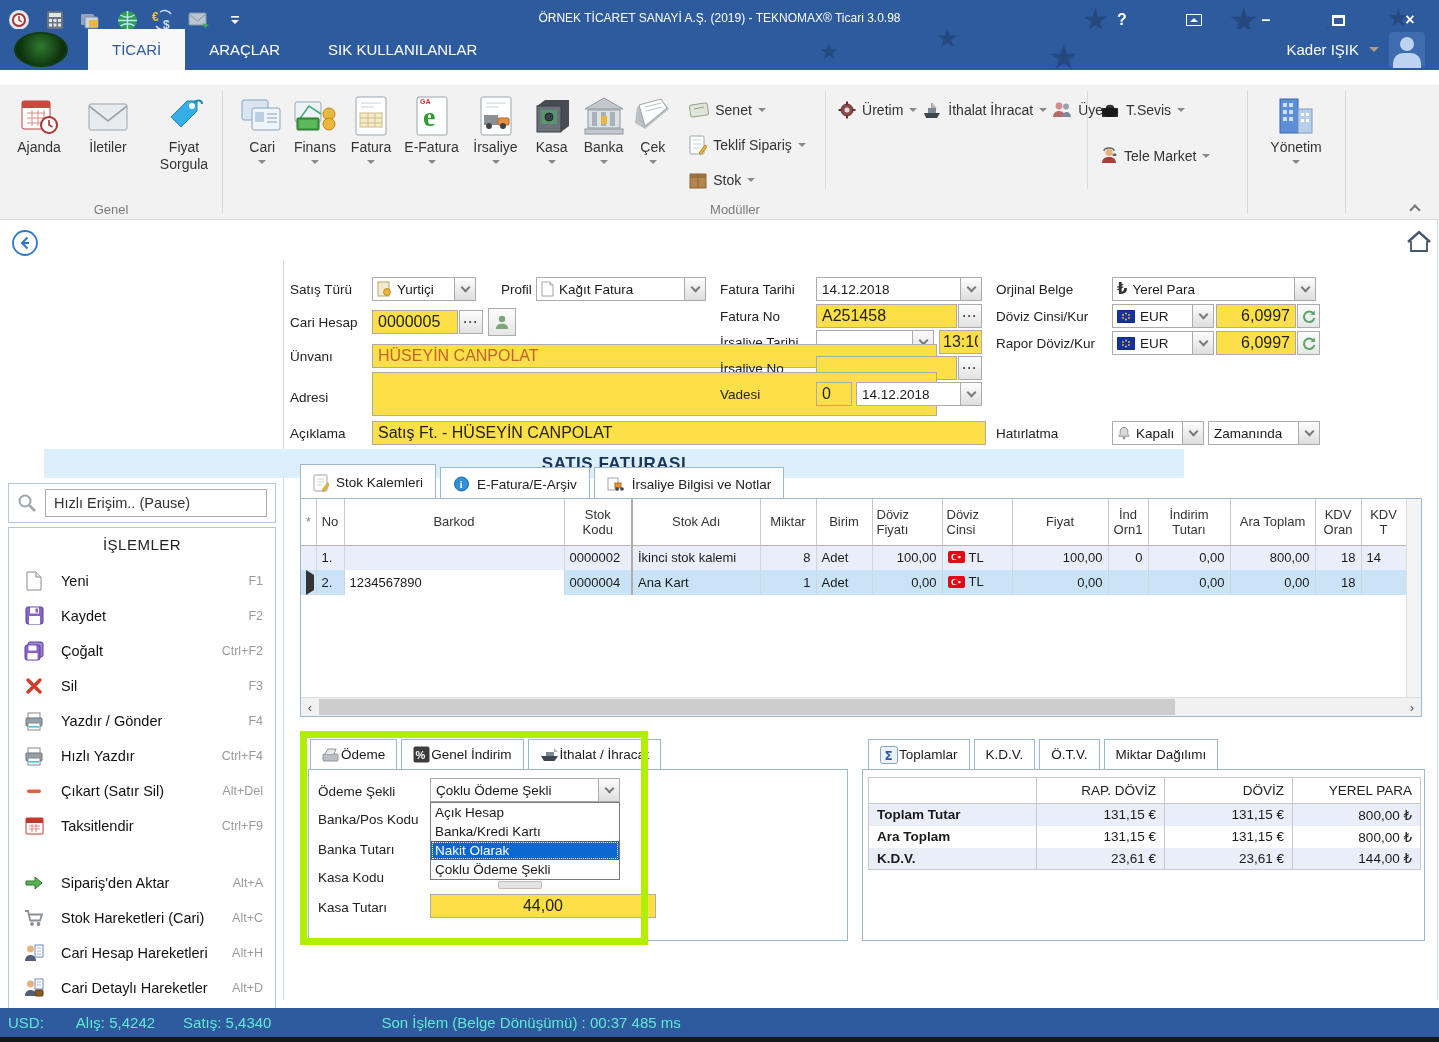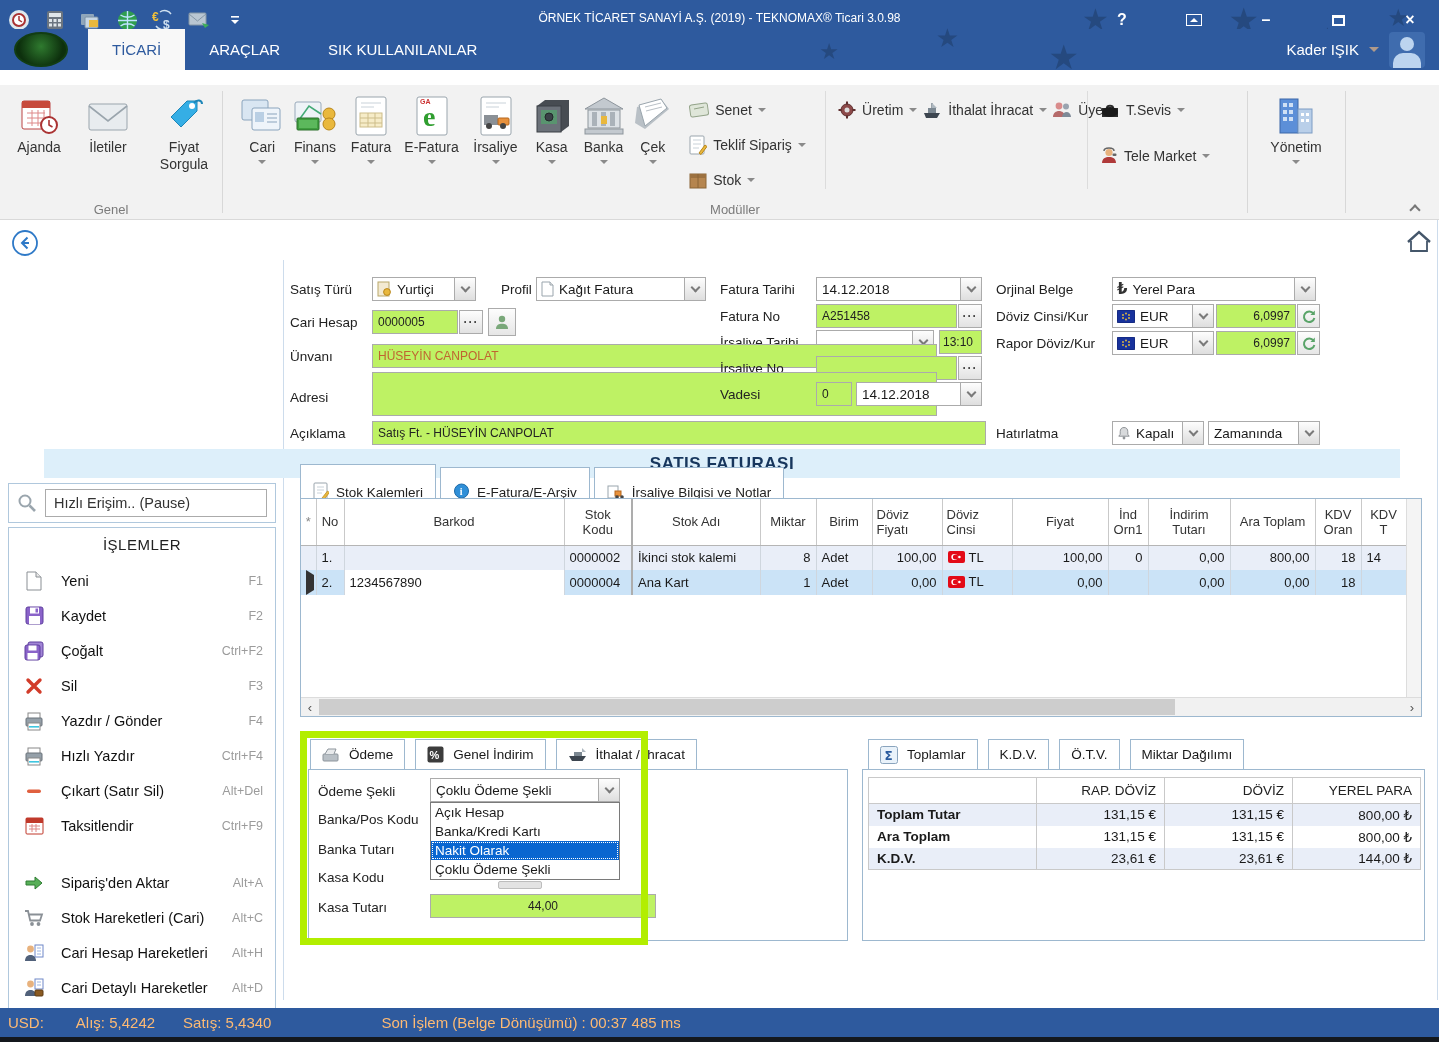--- a/index.html
+++ b/index.html
@@ -44,27 +44,27 @@
   .rbl .ric { height:46px; display:flex; align-items:center; justify-content:center; }
   .rlb { font-size:14px; color:#333; line-height:17px; }
   .rcaret { width:0; height:0; border:4px solid transparent; border-top-color:#8a8a8a; margin:4px auto 0; }
   .rbs { display:flex; align-items:center; gap:6px; height:30px; }
   .rbs .rlb2 { font-size:14px; color:#333; white-space:nowrap; }
   .rcaret-r { width:0; height:0; border:4px solid transparent; border-top-color:#8a8a8a; margin-top:4px; }
   #ribbon-collapse { position:absolute; right:16px; bottom:8px; width:12px; height:8px; }
   #ribbon-collapse i { display:block; width:8px; height:8px; border-left:2px solid #777; border-top:2px solid #777; transform:rotate(45deg); margin-top:3px; }
 
   
-  #page-header-bar { left:44px; top:229px; width:1356px; height:29px; background:#ddeffa; display:flex; align-items:center; justify-content:center; }
+  #page-header-bar { left:44px; top:229px; width:1140px; height:29px; background:#ddeffa; display:flex; align-items:center; justify-content:center; }
   #page-title { font-size:17px; font-weight:600; color:#17365d; letter-spacing:0.5px; }
 
   
   .panel { position:absolute; background:#fff; border:1px solid #b0c8dd; }
   .lbl { position:absolute; font-size:13.5px; color:#222; white-space:nowrap; }
-  .tb { position:absolute; border:1px solid #ababab; background:#bef264; font-family:inherit; font-size:12px; padding:0 5px; height:24px; color:#222; }
+  .tb { position:absolute; border:1px solid #ababab; background:#fde047; font-family:inherit; font-size:16px; padding:0 5px; height:24px; color:#222; }
   .combo { position:absolute; height:24px; border:1px solid #ababab; background:#fff; display:flex; align-items:center; }
   .combo .ctxt { flex:1; padding:0 5px; font-size:13.5px; white-space:nowrap; overflow:hidden; }
   .combo .cic { margin-left:4px; display:flex; }
   .ddbtn { width:21px; align-self:stretch; border-left:1px solid #ababab; background:linear-gradient(#fdfdfd,#dedede); display:flex; align-items:center; justify-content:center; }
   .ddbtn i { width:7px; height:7px; border-right:2px solid #7a7a7a; border-bottom:2px solid #7a7a7a; transform:rotate(45deg); margin-top:-4px; }
   .ellip { position:absolute; width:24px; height:24px; border:1px solid #ababab; background:linear-gradient(#fdfdfd,#e2e2e2);
            display:flex; align-items:center; justify-content:center; font-weight:bold; color:#444; letter-spacing:1px; font-size:12px; }
   .sqbtn { position:absolute; border:1px solid #ababab; background:linear-gradient(#fdfdfd,#e6e6e6); display:flex; align-items:center; justify-content:center; }
   .orange { color:#bf6430; }
 
@@ -75,21 +75,21 @@
   #ops-panel { left:8px; top:307px; width:268px; height:636px; padding-top:8px; }
   #ops-header { text-align:center; font-size:15px; color:#222; letter-spacing:0.5px; margin-bottom:10px; }
   .op { display:flex; align-items:center; height:35px; padding:0 12px 0 14px; }
   .opic { width:22px; display:flex; justify-content:center; }
   .oplb { margin-left:16px; font-size:14.5px; color:#111; white-space:nowrap; }
   .opsc { margin-left:auto; color:#9b9b9b; font-size:12.5px; }
   .opspacer { height:22px; }
 
   
   .tabrow { position:absolute; display:flex; align-items:flex-end; }
-  .dtab { height:33px; display:flex; align-items:flex-end; gap:7px; padding:0 12px; border:1px solid #9db8cf; border-bottom:none;
+  .dtab { height:33px; display:flex; align-items:center; gap:7px; padding:0 12px; border:1px solid #9db8cf; border-bottom:none;
           background:#fff; font-size:13.5px; color:#222; margin-right:4px; }
   .dtab.active { height:36px; font-weight:400; }
   .dtab .ticon { display:flex; }
   #grid-panel { left:300px; top:278px; width:1122px; height:219px; border:1px solid #9db8cf; background:#fff; }
   table.grid { border-collapse:collapse; table-layout:fixed; width:1105px; }
   .grid th { height:46px; font-weight:normal; font-size:13px; color:#333; background:#fff;
              border-right:1px solid #c9c9c9; border-bottom:1px solid #b5b5b5; text-align:center; padding:2px 4px; line-height:15px; }
   .grid td { height:25px; font-size:13px; border-right:1px solid #cfd6de; padding:1px 5px; white-space:nowrap; overflow:hidden; }
   .grid tr.r1 td { background:#e9eef8; }
   .grid tr.r2 td { background:#cbe3f7; }
@@ -97,35 +97,35 @@
   .grid th.frz, .grid td.frz { border-right:2px solid #adadad; }
   .rowmark { width:0; height:0; border:5px solid transparent; border-left:8px solid #333; margin:0 auto; }
   .vs { position:absolute; top:0; right:0; bottom:19px; width:15px; background:#f4f4f4; border-left:1px solid #ddd; }
   .hs { position:absolute; left:0; right:0; bottom:0; height:19px; background:#f1f1f1; border-top:1px solid #dcdcdc; display:flex; align-items:stretch; }
   .hs .hbtn { width:18px; display:flex; align-items:center; justify-content:center; color:#555; font-size:13px; }
   .hs .track { flex:1; position:relative; }
   .hs .thumb { position:absolute; left:0; top:1px; bottom:1px; width:79%; background:#cdcdcd; }
 
   
   #green-box { left:300px; top:511px; width:348px; height:214px; border:7px solid #b2ee00; z-index:9; pointer-events:none; }
-  .ptab { height:30px; display:flex; align-items:center; gap:9px; padding:0 11px; border:1px solid #9db8cf; border-bottom:none;
-          background:#fff; font-size:13.5px; margin-right:10px; }
+  .ptab { height:30px; display:flex; align-items:center; gap:1px; padding:0 11px; border:1px solid #9db8cf; border-bottom:none;
+          background:#fff; font-size:13.5px; margin-right:4px; }
   #payment-panel { left:308px; top:549px; width:540px; height:172px; border:1px solid #9db8cf; background:#fff; }
   #totals-panel { left:862px; top:549px; width:563px; height:172px; border:1px solid #9db8cf; background:#fff; }
   .opt-list { position:absolute; left:430px; top:582px; width:190px; background:#fff; border:1px solid #7a7a7a; z-index:8; }
   .opt { height:19px; line-height:19px; padding:0 4px; font-size:13.5px; white-space:nowrap; }
   .opt.sel { background:#0a66d0; color:#fff; outline:1px dotted #fff; outline-offset:-2px; }
   .grip { position:absolute; left:498px; top:661px; width:44px; height:8px; background:#e3e3e3; border:1px solid #bdbdbd; border-radius:2px; z-index:8; }
   table.tot { border-collapse:collapse; table-layout:fixed; width:552px; margin:7px 0 12px 5px;padding-left:40px; }
   .tot th { height:26px; font-weight:normal; font-size:13.5px; color:#222; border:1px solid #c9c9c9; text-align:right; padding:0 8px; background:#fff; }
   .tot td { height:22px; font-size:13.5px; border-left:1px solid #c9c9c9; border-right:1px solid #c9c9c9; text-align:right; padding:0 8px; white-space:nowrap; }
   .tot td.lab { text-align:left;font-weight:bold; }
   .tot tr.alt td { background:#e9eef8; }
   .tot tr:last-child td { border-bottom:1px solid #c9c9c9; }
-  #statusbar { left:0; top:1008px; width:1439px; height:29px; background:#2e5a9e; color:#fdba74; display:flex; align-items:center; font-size:15px; }
+  #statusbar { left:0; top:1008px; width:1439px; height:29px; background:#2e5a9e; color:#5eead4; display:flex; align-items:center; font-size:15px; }
   #bottomstrip { left:0; top:1037px; width:1439px; height:5px; background:#14181d; }
   .cdiv { position:absolute; background:#cddcec; width:1px; }
 </style>
 </head>
 <body>
 
 <div id="titlebar" class="abs">
   <span class="star" style="right:330px; top:2px; font-size:30px;"></span>
   <span class="star" style="right:270px; top:26px; font-size:22px;"></span>
   <span class="star" style="right:180px; top:0px;  font-size:34px;"></span>

